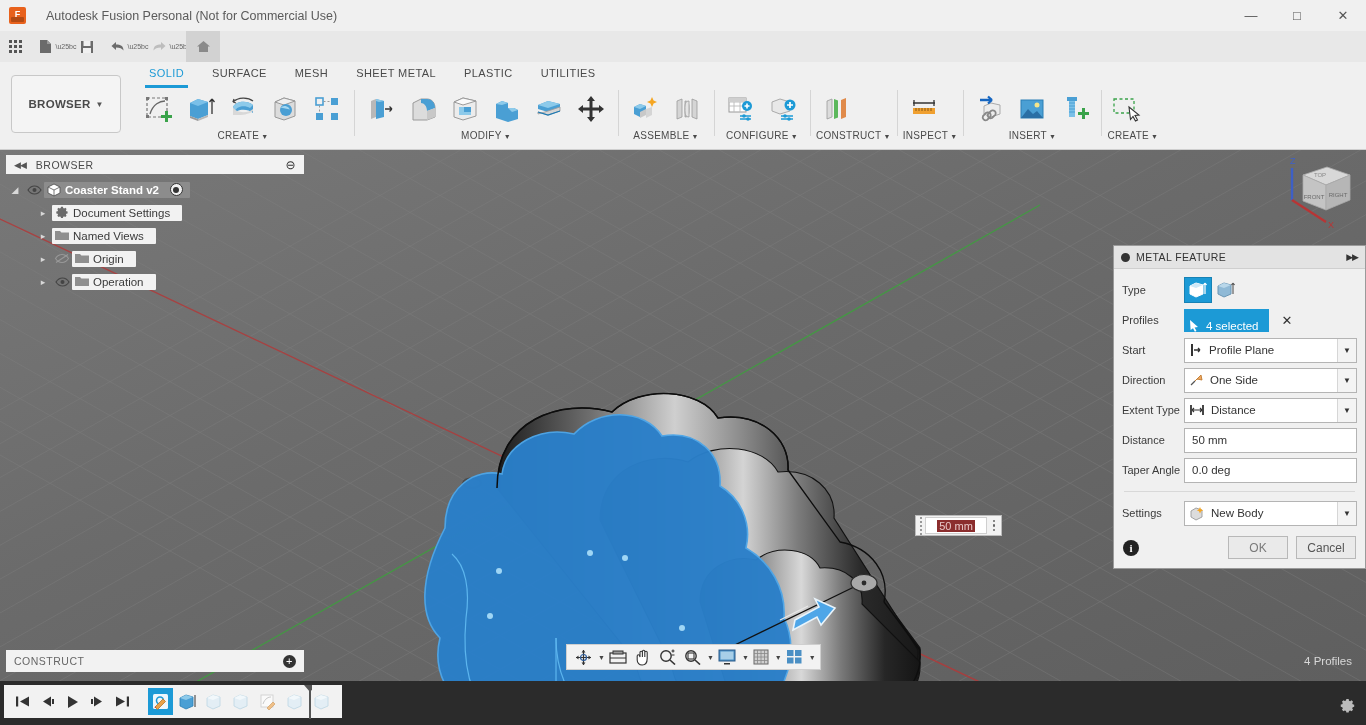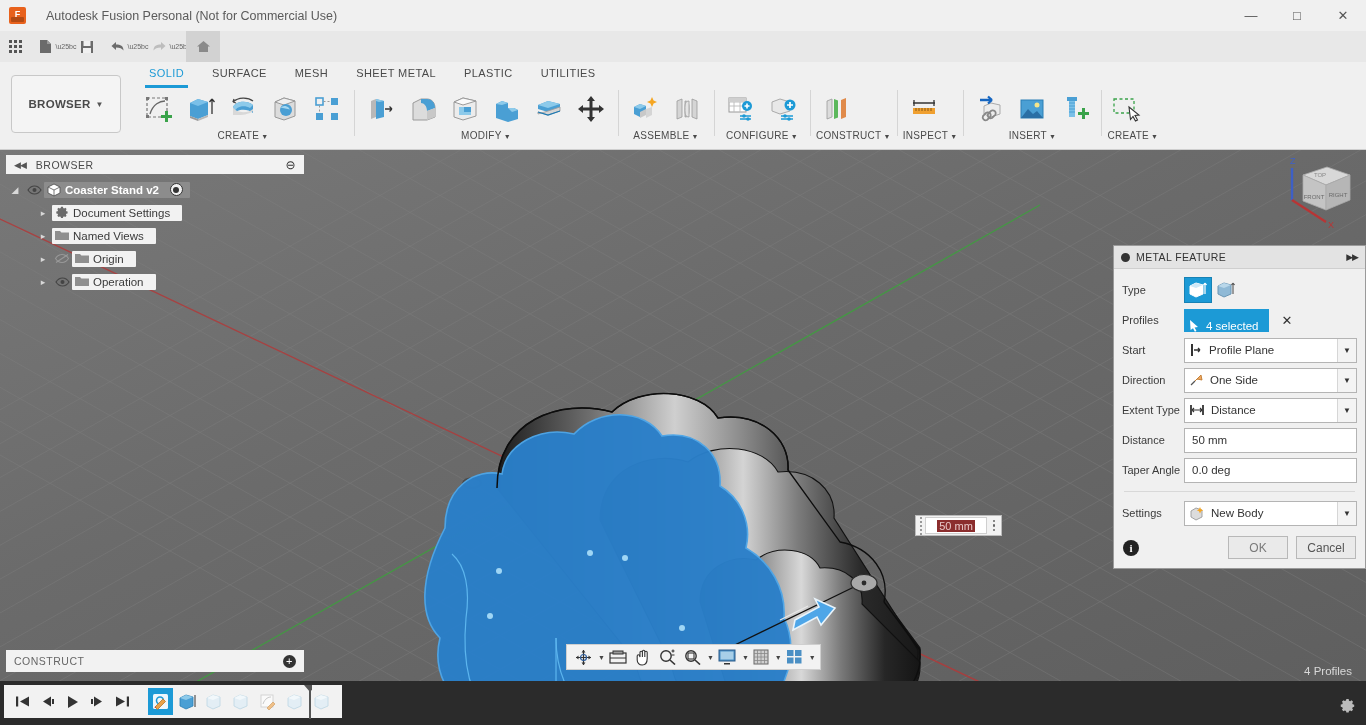--- a/index.html
+++ b/index.html
@@ -180,21 +180,21 @@
   
   .comments { position:absolute; left:6px; bottom: 53px; width:298px; height:22px;
     background:#f2f2f2; display:flex; align-items:center; padding: 0 8px;
     font-size:10.5px; color:#666; letter-spacing:.5px;}
   .comments .plus { margin-left:auto; width:13px; height:13px; border-radius:50%;
     background:#333; color:#fff; display:flex; align-items:center; justify-content:center; font-size:11px;}
   .navbar { position:absolute; left:566px; bottom:55px; height:26px; background:#f2f2f2;
     border:1px solid #cfcfcf; display:flex; align-items:center; padding: 0 4px;}
   .nbtn { height:24px; display:flex; align-items:center; justify-content:center; padding: 0 4px;}
   .ncaret { font-size:7px; color:#444; margin-left:2px;}
-  .profstat { position:absolute; right:14px; bottom:48px; color:#d8d8d8; font-size:11.5px;}
+  .profstat { position:absolute; right:14px; bottom:58px; color:#d8d8d8; font-size:11.5px;}
 
   .timeline { position:absolute; left:0; bottom:0; width:1366px; height:44px; background:#2b2b2b; }
   .tlbox { position:absolute; left:4px; top:4px; height:33px; background:#f2f2f2;
     display:flex; align-items:center; padding: 0 6px; }
   .tlctl { width:25px; height:25px; display:flex; align-items:center; justify-content:center; color:#333;}
   .tlfeat { width:25px; height:27px; display:flex; align-items:center; justify-content:center; margin: 0 1px; position:relative;}
   .tlfeat.active { background:#1c9ad6; }
   .tlmarker { position:absolute; left:305px; top:2px; width:10px; height:36px;}
   .gear { position:absolute; right:10px; bottom:10px; color:#ccc; }
   svg { display:block; }

